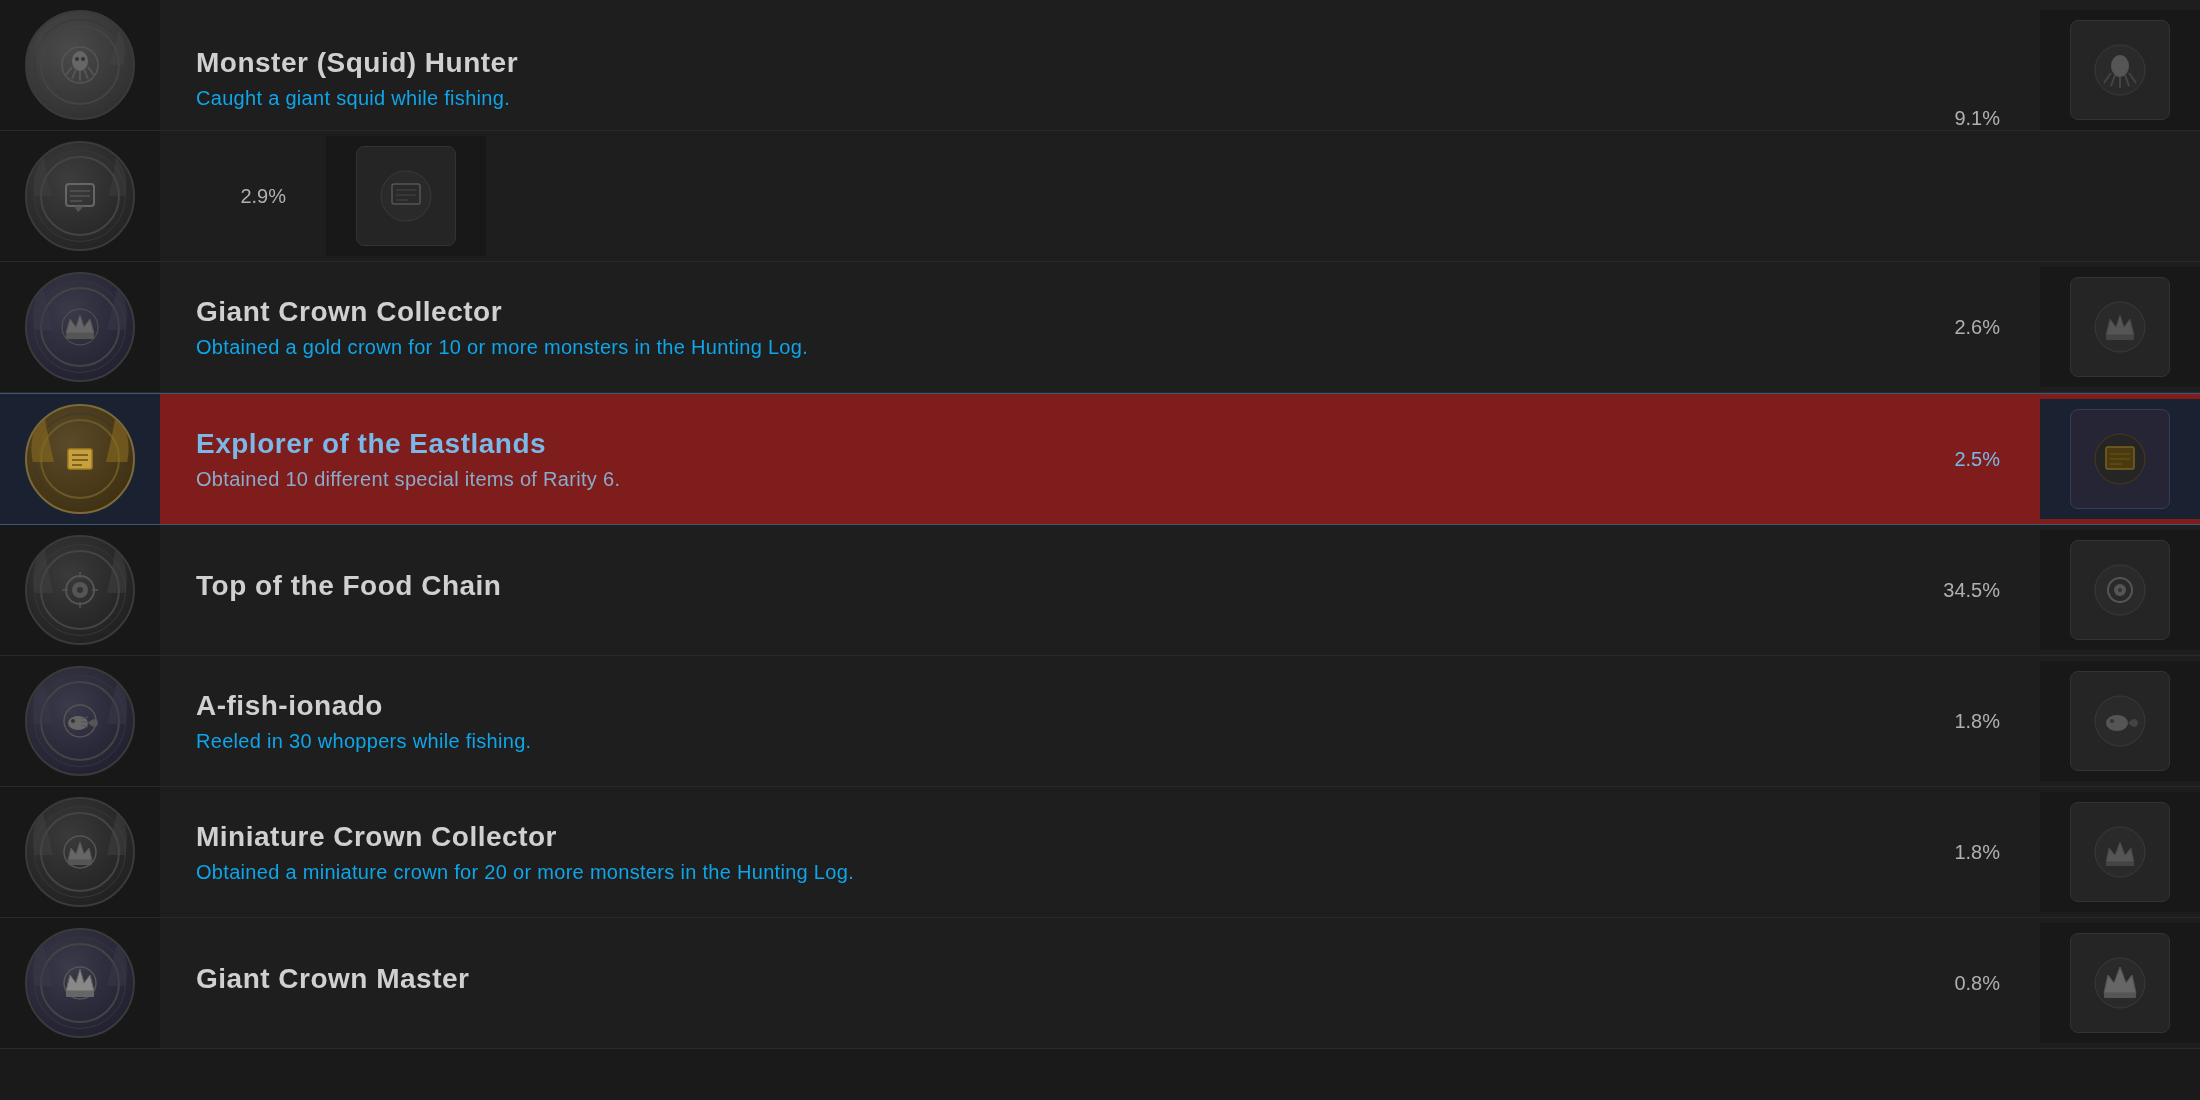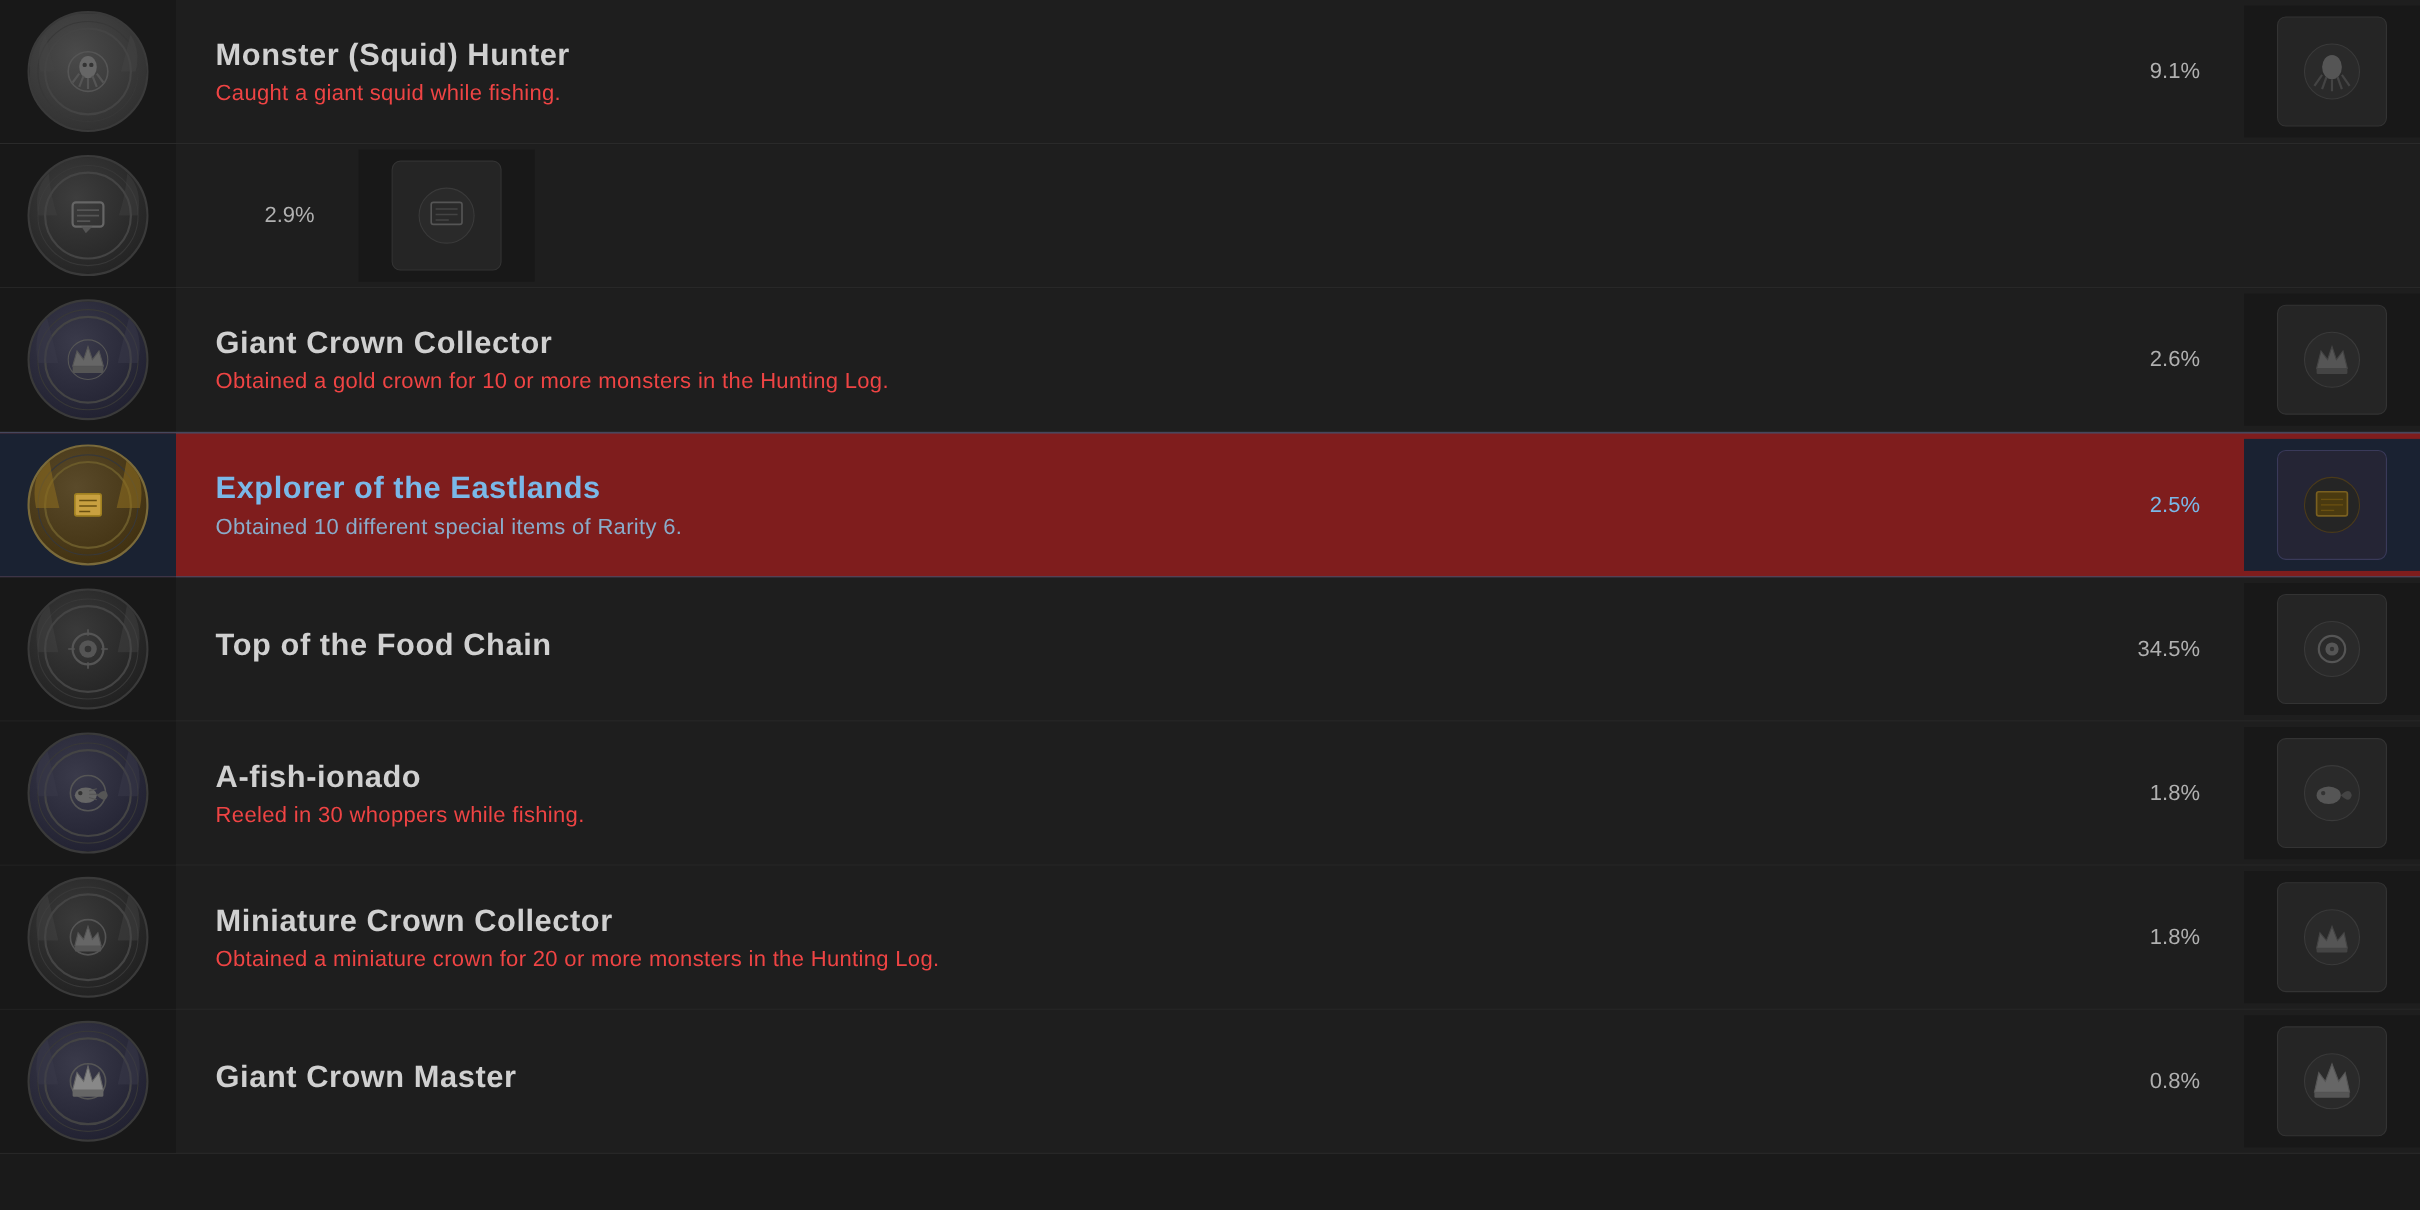--- a/index.html
+++ b/index.html
@@ -29,20 +29,21 @@
     }
 
     .achievement-row.selected {
       background: #7f1d1d;
       border-top: 1px solid #3a5a7a;
       border-bottom: 1px solid #3a5a7a;
     }
 
     .achievement-row.top-row {
       border-top: none;
+      align-items: flex-end;
     }
 
     .left-icon-area {
       width: 160px;
       min-width: 160px;
       display: flex;
       align-items: center;
       justify-content: center;
       padding: 10px;
       background: #181818;
@@ -121,21 +122,21 @@
       margin-bottom: 8px;
       letter-spacing: 0.5px;
     }
 
     .achievement-name.selected {
       color: #7ab8e8;
     }
 
     .achievement-desc {
       font-size: 20px;
-      color: #ef4444;
+      color: #0ea5e9;
       letter-spacing: 0.3px;
     }
 
     .achievement-desc.selected {
       color: #8aacca;
     }
 
     .achievement-percent {
       width: 160px;
       min-width: 160px;

